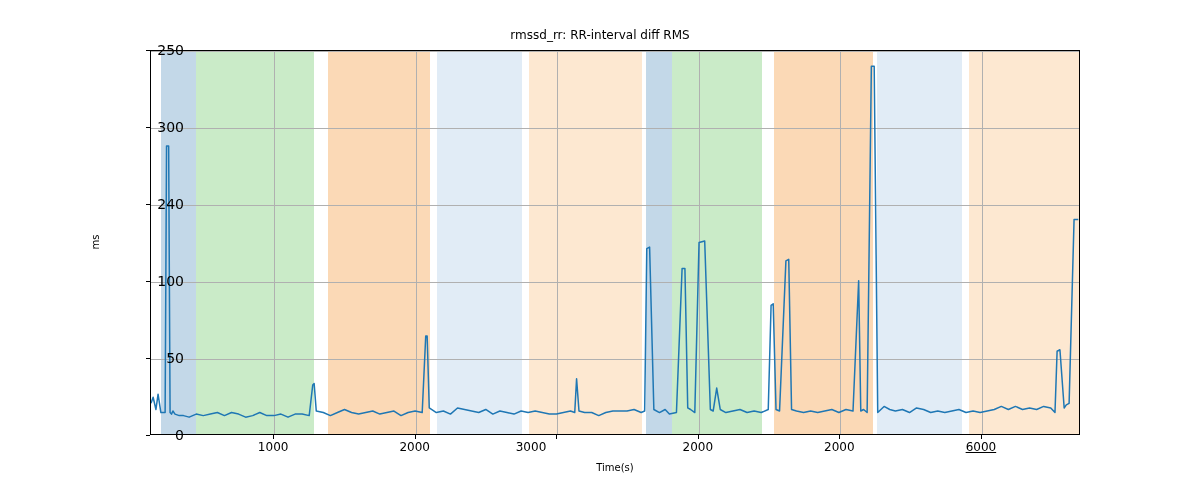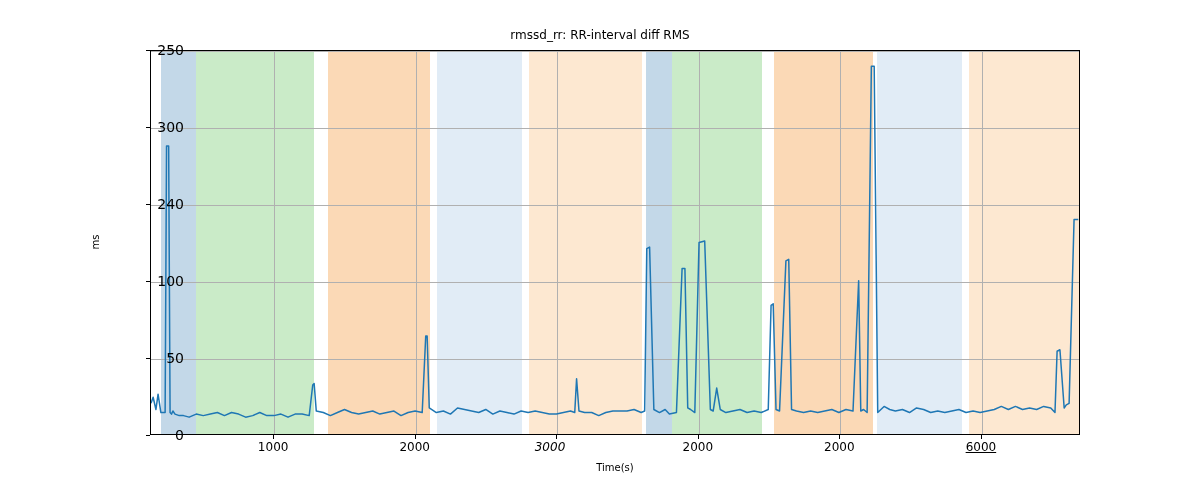--- a/index.html
+++ b/index.html
@@ -130,21 +130,21 @@
         <polyline points="0.00,354.20 2.12,348.04 4.95,360.36 7.08,344.96 9.91,363.44 11.32,363.44 14.16,363.44 15.57,95.48 17.69,95.48 19.11,363.44 20.53,364.98 21.94,361.90 24.06,364.98 28.31,366.52 32.56,366.52 38.22,368.06 45.30,364.98 52.37,366.52 59.45,364.98 66.53,363.44 73.61,366.52 80.68,363.44 87.76,364.98 94.84,368.06 101.92,366.52 109.00,363.44 116.07,366.52 123.15,366.52 130.23,364.98 137.31,368.06 144.38,364.98 151.46,364.98 158.54,366.52 162.08,335.72 163.49,334.18 165.62,361.90 172.69,363.44 179.77,366.52 186.85,363.44 193.93,360.36 201.00,363.44 208.08,364.98 215.16,363.44 222.24,361.90 229.32,364.98 236.39,363.44 243.47,361.90 250.55,366.52 257.63,363.44 264.70,361.90 271.78,363.44 275.32,286.44 276.74,286.44 278.86,358.82 285.94,363.44 293.01,361.90 300.09,364.98 307.17,358.82 314.25,360.36 321.32,361.90 328.40,363.44 335.48,360.36 342.56,364.98 349.63,361.90 356.71,363.44 363.79,364.98 370.87,361.90 377.95,363.44 385.02,361.90 392.10,363.44 399.18,364.98 406.26,364.98 413.33,363.44 420.41,361.90 424.66,363.44 426.50,329.56 428.90,361.90 434.57,363.44 441.64,363.44 448.72,366.52 455.80,363.44 462.88,361.90 469.95,361.90 477.03,361.90 484.11,360.36 491.19,363.44 494.73,361.90 496.85,198.66 499.68,197.12 503.93,360.36 509.59,363.44 515.25,360.36 519.50,364.98 526.58,363.44 532.24,218.68 535.07,218.68 537.90,358.82 540.73,360.36 544.98,363.44 549.22,192.50 554.89,190.96 560.55,360.36 563.38,361.90 566.92,338.80 570.46,360.36 576.12,363.44 583.20,361.90 590.27,360.36 597.35,363.44 604.43,361.90 611.51,363.44 618.58,360.36 621.42,255.64 623.54,254.10 626.37,360.36 629.91,361.90 636.28,210.98 639.11,209.44 641.94,360.36 646.89,361.90 653.97,363.44 661.05,361.90 668.13,363.44 675.21,361.90 682.28,360.36 689.36,363.44 696.44,360.36 703.52,361.90 709.18,231.00 711.30,361.90 714.13,360.36 717.67,363.44 721.92,15.40 724.75,15.40 728.29,363.44 734.66,357.28 740.32,360.36 745.98,361.90 753.06,360.36 760.14,363.44 767.21,358.82 774.29,360.36 781.37,363.44 788.45,361.90 795.53,363.44 802.60,361.90 809.68,360.36 816.76,363.44 823.84,361.90 830.91,363.44 837.99,361.90 845.07,360.36 852.15,357.28 859.22,360.36 866.30,357.28 873.38,360.36 880.46,358.82 887.53,360.36 894.61,357.28 901.69,358.82 905.94,363.44 908.06,301.84 910.89,300.30 915.14,358.82 917.26,355.74 920.09,354.20 925.05,169.40 929.29,169.40" style="stroke: rgb(31, 119, 180);"></polyline>
       </svg>
   </div>
 
   <div id="xtick-layer">
       <div class="tick-x" style="left: 273.151px;"></div>
       <div class="xtick-label" style="left: 273.151px;">1000</div>
       <div class="tick-x" style="left: 414.703px;"></div>
       <div class="xtick-label" style="left: 414.703px;">2000</div>
       <div class="tick-x" style="left: 556.256px;"></div>
-      <div class="xtick-label" style="left: 550px; font-style: italic;">3000</div>
+      <div class="xtick-label" style="left: 531px;">3000</div>
       <div class="tick-x" style="left: 697.808px;"></div>
       <div class="xtick-label" style="left: 697.808px;">2000</div>
       <div class="tick-x" style="left: 839.361px;"></div>
       <div class="xtick-label" style="left: 839.361px;">2000</div>
       <div class="tick-x" style="left: 980.913px;"></div>
       <div class="xtick-label" style="left: 980.913px; text-decoration: underline;">6000</div>
     </div>
   <div id="ytick-layer">
       <div class="tick-y" style="top: 435px;"></div>
       <div class="ytick-label" style="top: 435px;">0</div>

